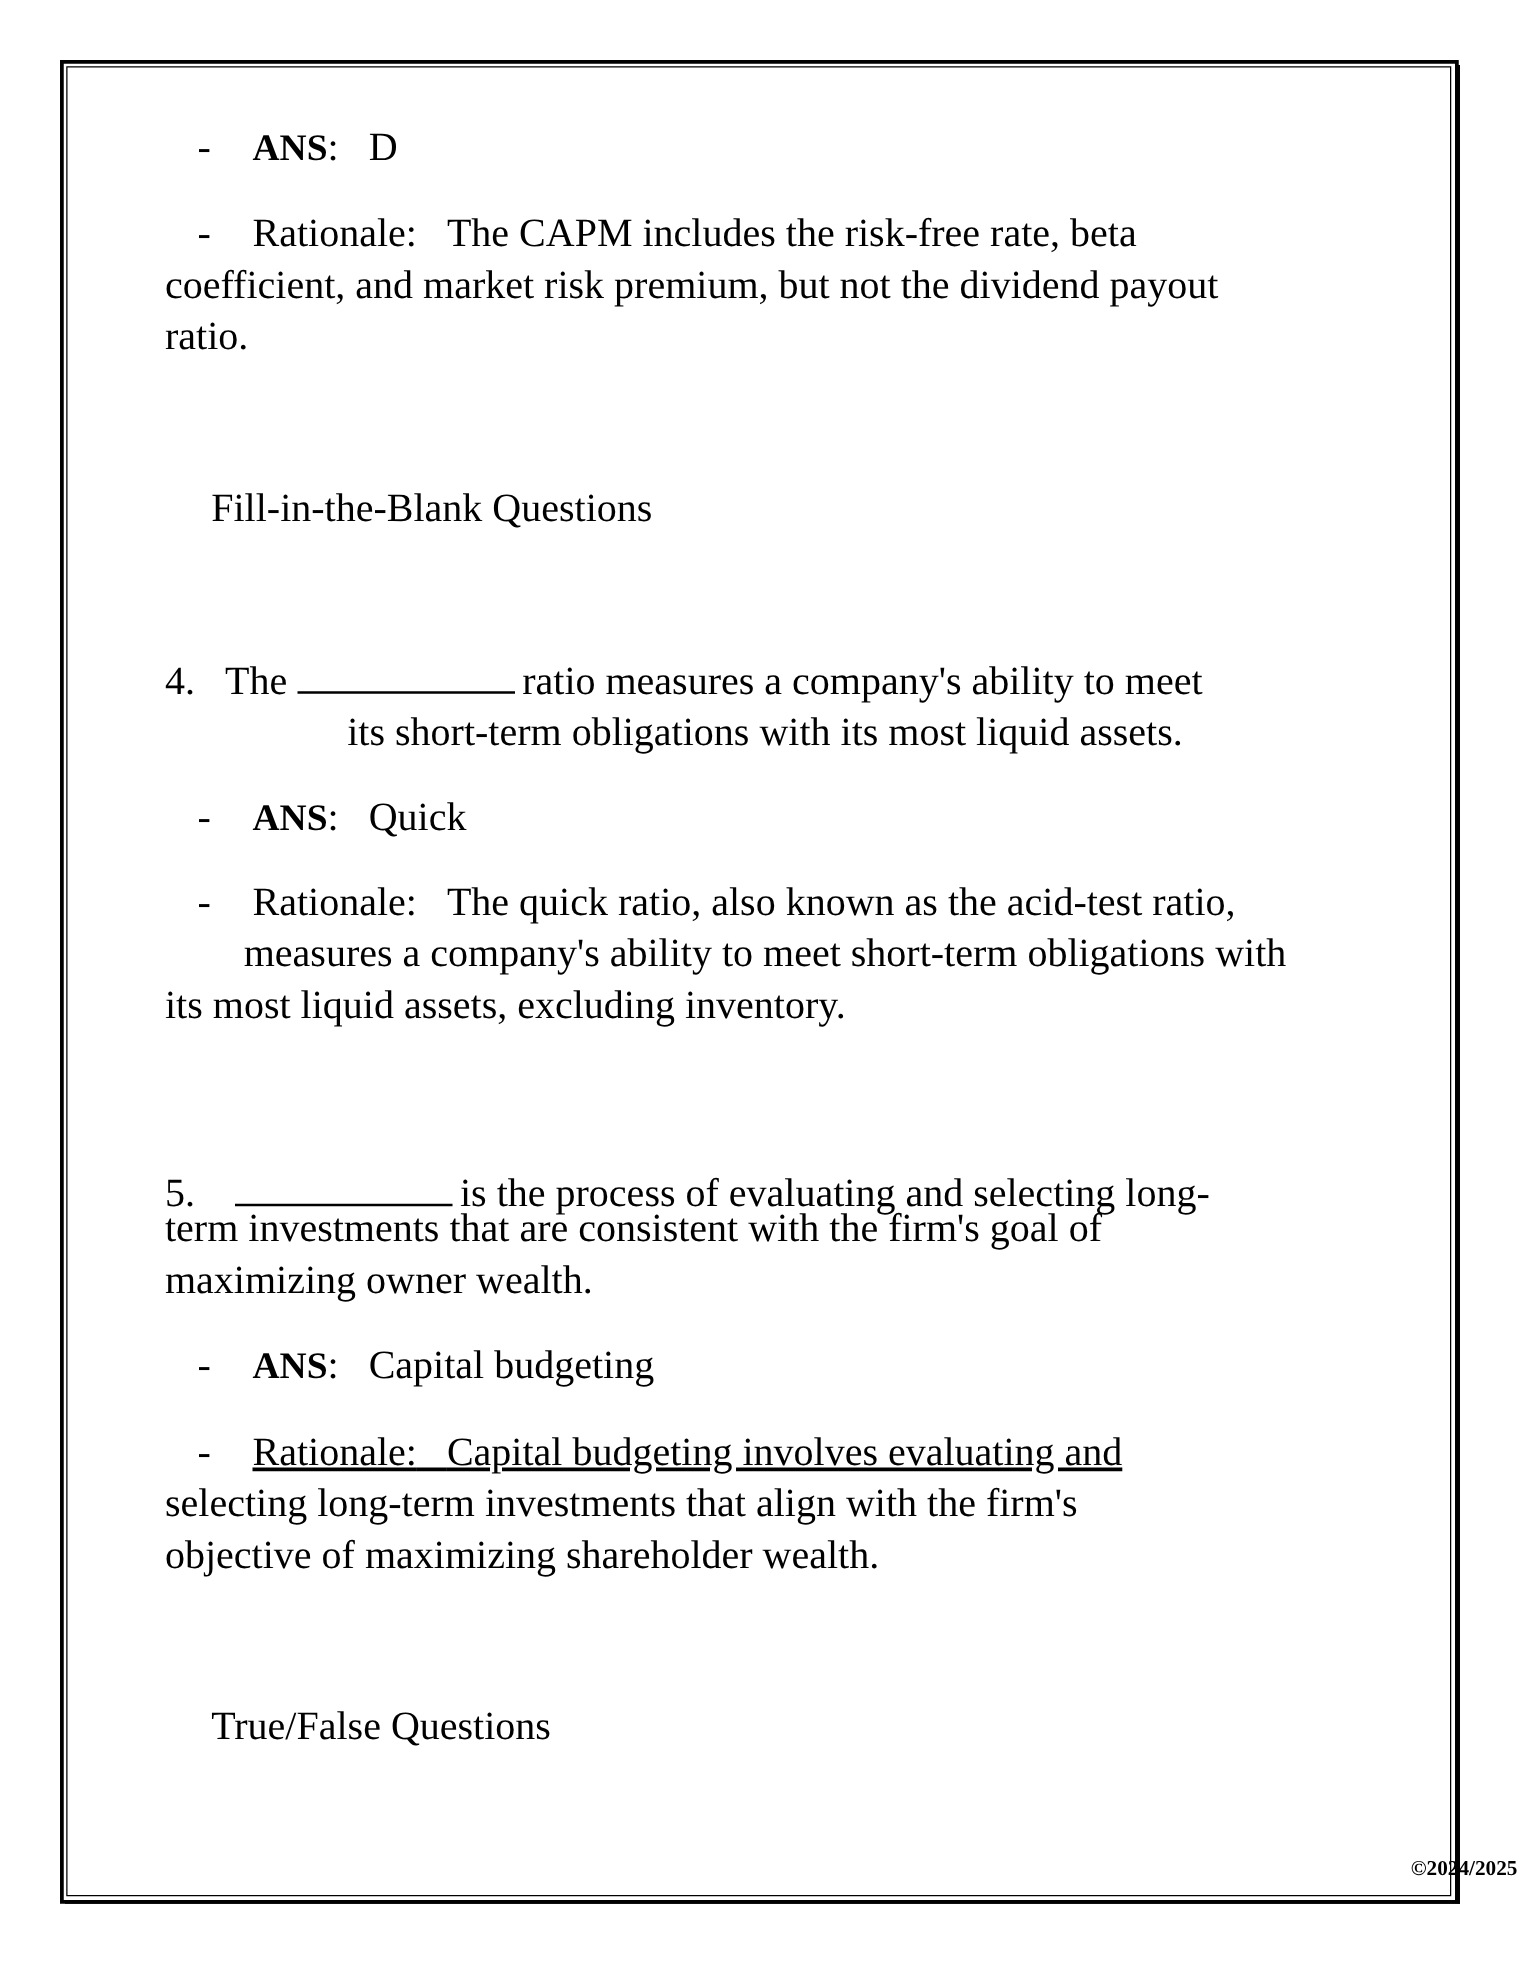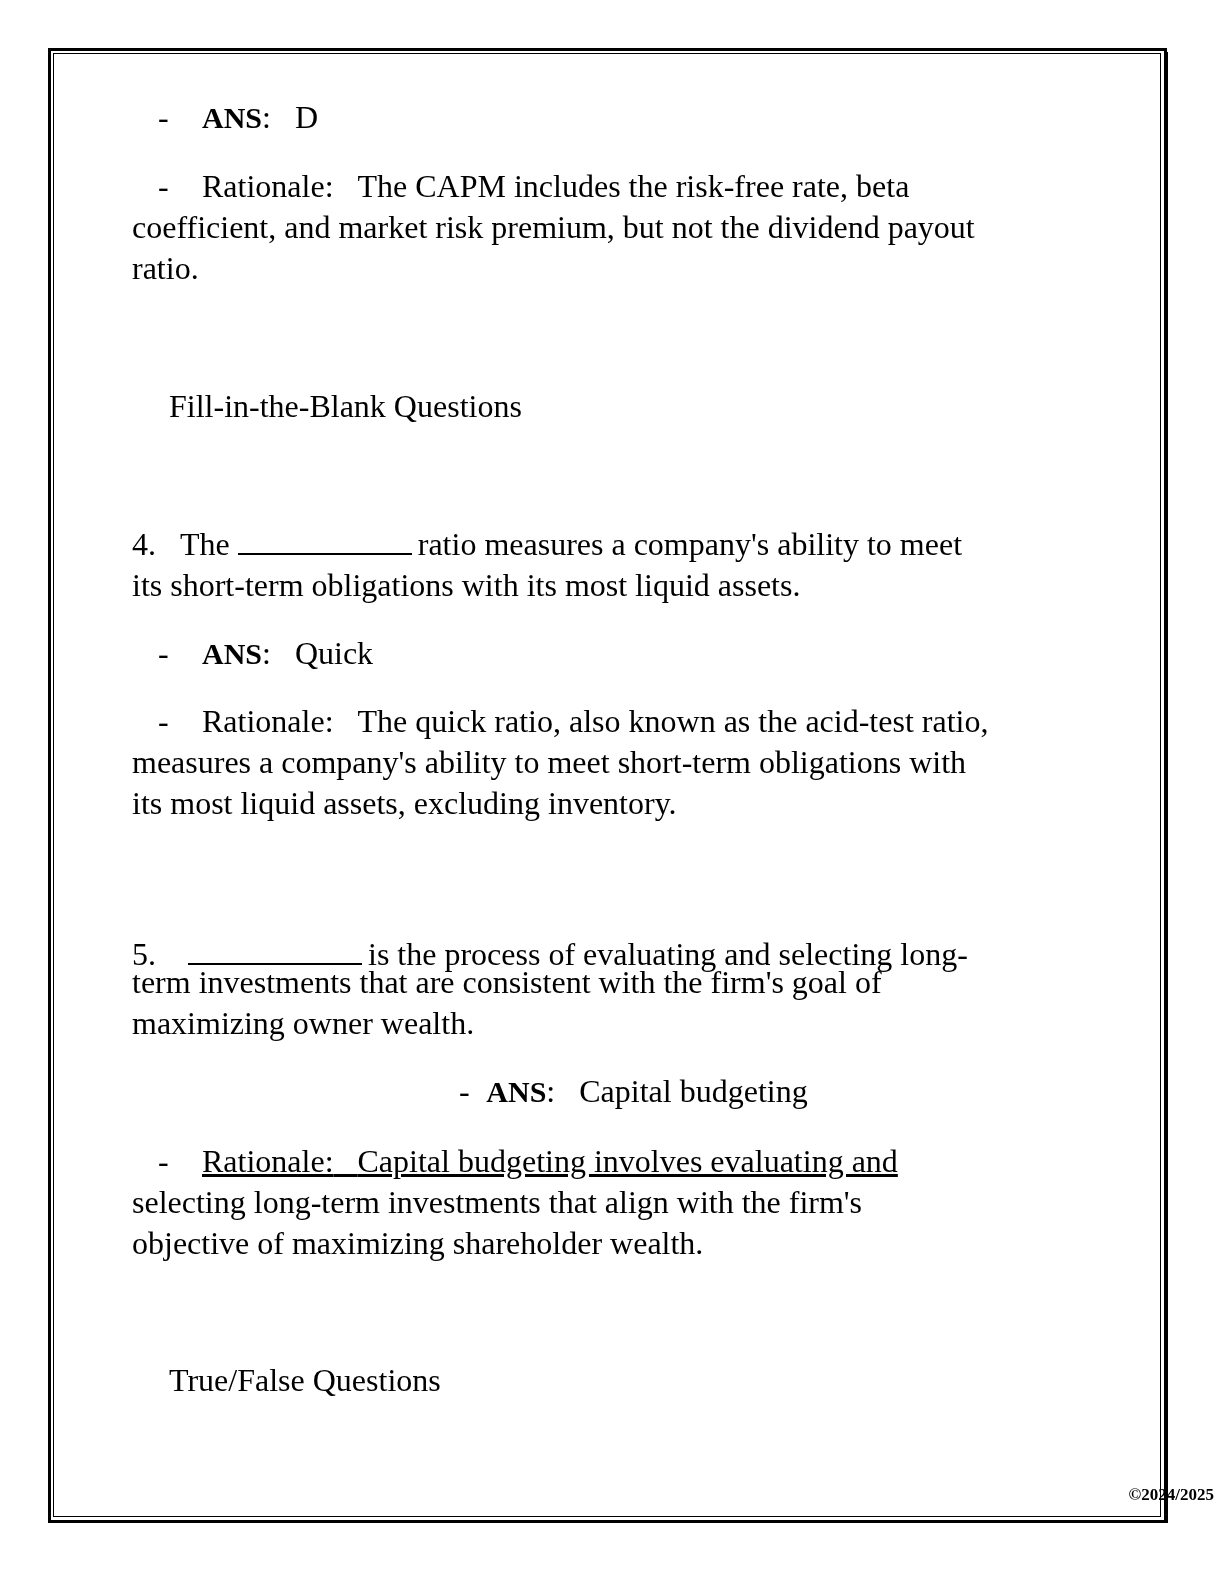--- a/index.html
+++ b/index.html
@@ -111,33 +111,33 @@
 
   <div class="line" style="top:97px;"><span class="indent-dash">-</span><span class="ans-label">ANS</span><span>:</span>&nbsp;&nbsp;&nbsp;<span>D</span></div>
 
   <div class="line" style="top:166px;"><span class="indent-dash-r">-</span><span>Rationale:</span>&nbsp;&nbsp;&nbsp;<span>The CAPM includes the risk-free rate, beta</span></div>
   <div class="line" style="top:207px;">coefficient, and market risk premium, but not the dividend payout</div>
   <div class="line" style="top:248px;">ratio.</div>
 
   <div class="heading" style="top:386px;">Fill-in-the-Blank Questions</div>
 
   <div class="line" style="top:524px;"><span>4.</span>&nbsp;&nbsp;&nbsp;<span>The</span>&nbsp;<span class="blank"></span><span>ratio measures a company's ability to meet</span></div>
-  <div class="line" style="top:565px;">its short-term obligations with its most liquid assets.</div>
+  <div class="line" style="top:565px;text-align:center;">its short-term obligations with its most liquid assets.</div>
 
   <div class="line" style="top:633px;"><span class="indent-dash">-</span><span class="ans-label">ANS</span><span>:</span>&nbsp;&nbsp;&nbsp;<span>Quick</span></div>
 
   <div class="line" style="top:701px;"><span class="indent-dash-r">-</span><span>Rationale:</span>&nbsp;&nbsp;&nbsp;<span>The quick ratio, also known as the acid-test ratio,</span></div>
-  <div class="line" style="top:742px;">measures a company's ability to meet short-term obligations with</div>
+  <div class="line" style="top:742px;text-align:center;">measures a company's ability to meet short-term obligations with</div>
   <div class="line" style="top:783px;">its most liquid assets, excluding inventory.</div>
 
   <div class="line" style="top:934px;"><span>5.</span>&nbsp;&nbsp;&nbsp;&nbsp;<span class="blank"></span><span>is the process of evaluating and selecting long-</span></div>
   <div class="line" style="top:962px;">term investments that are consistent with the firm's goal of</div>
   <div class="line" style="top:1003px;">maximizing owner wealth.</div>
 
-  <div class="line" style="top:1071px;text-align:center;"><span class="indent-dash">-</span><span class="ans-label">ANS</span><span>:</span>&nbsp;&nbsp;&nbsp;<span>Capital budgeting</span></div>
+  <div class="line" style="top:1071px;"><span class="indent-dash">-</span><span class="ans-label">ANS</span><span>:</span>&nbsp;&nbsp;&nbsp;<span>Capital budgeting</span></div>
 
   <div class="line" style="top:1141px;text-decoration:underline;"><span class="indent-dash-r">-</span><span>Rationale:</span>&nbsp;&nbsp;&nbsp;<span>Capital budgeting involves evaluating and</span></div>
   <div class="line" style="top:1182px;">selecting long-term investments that align with the firm's</div>
   <div class="line" style="top:1223px;">objective of maximizing shareholder wealth.</div>
 
   <div class="heading" style="top:1360px;">True/False Questions</div>
 
   <div class="footer">©2024/2025</div>
 </div>
 

